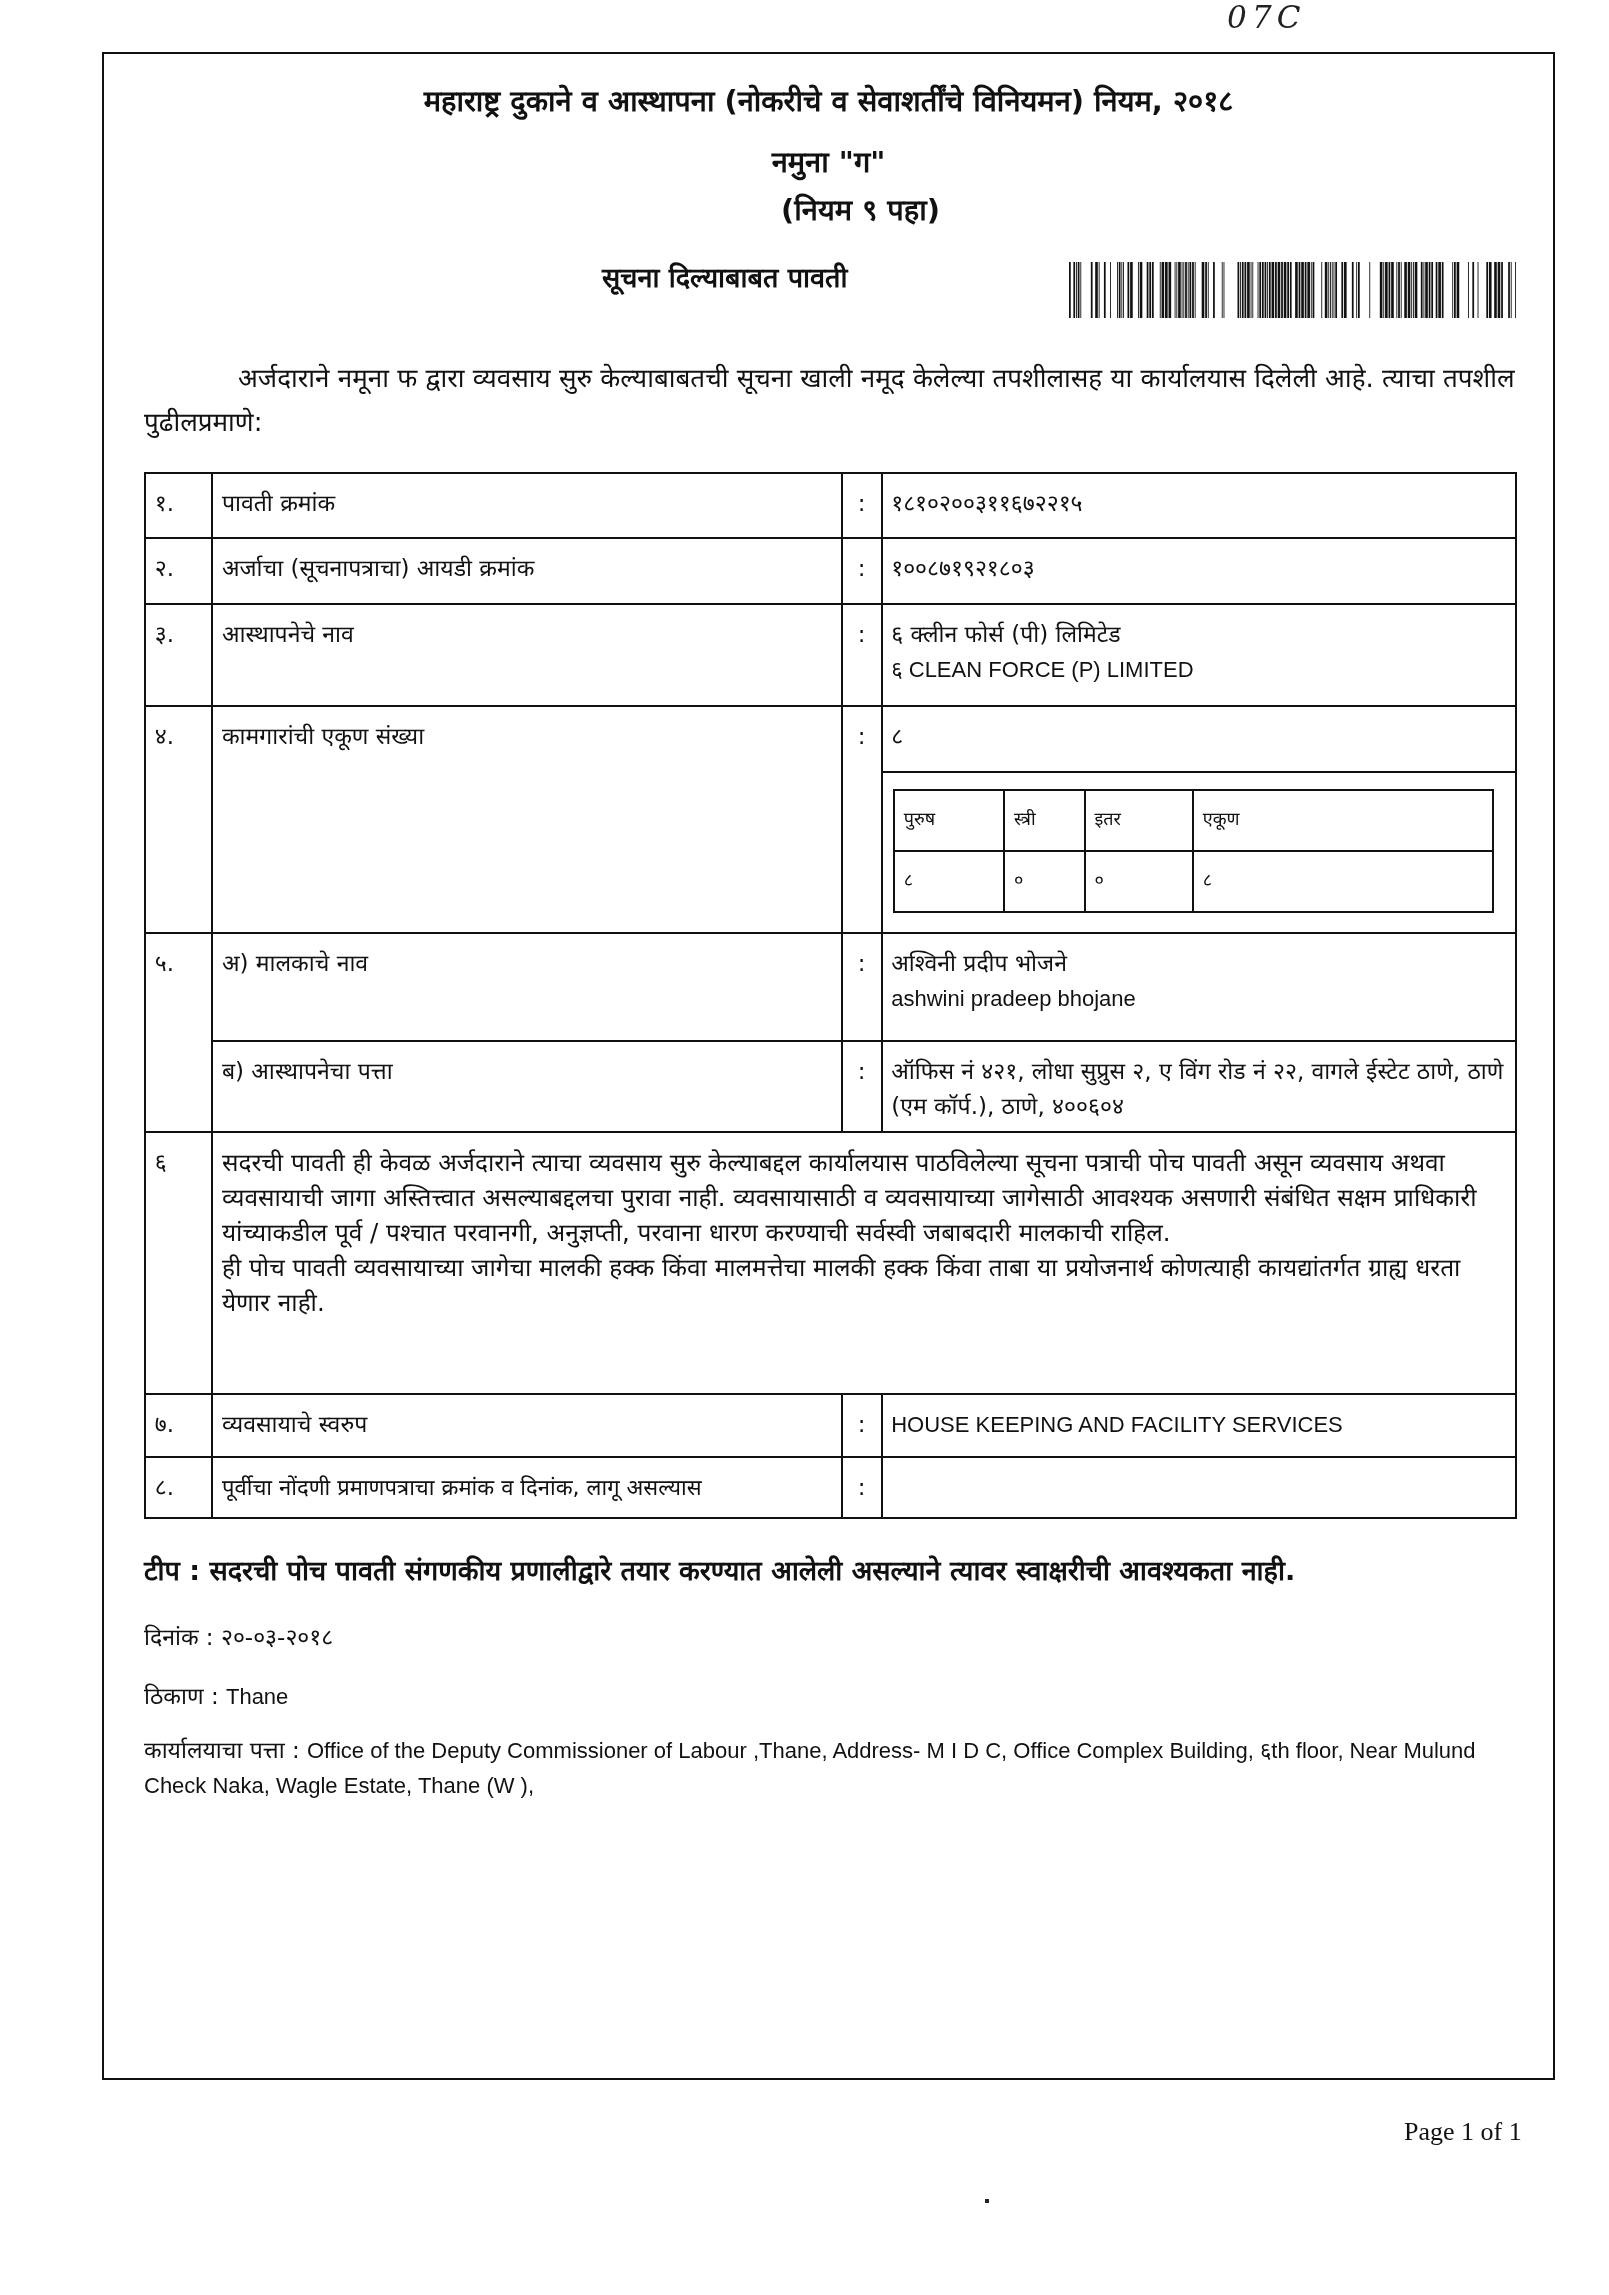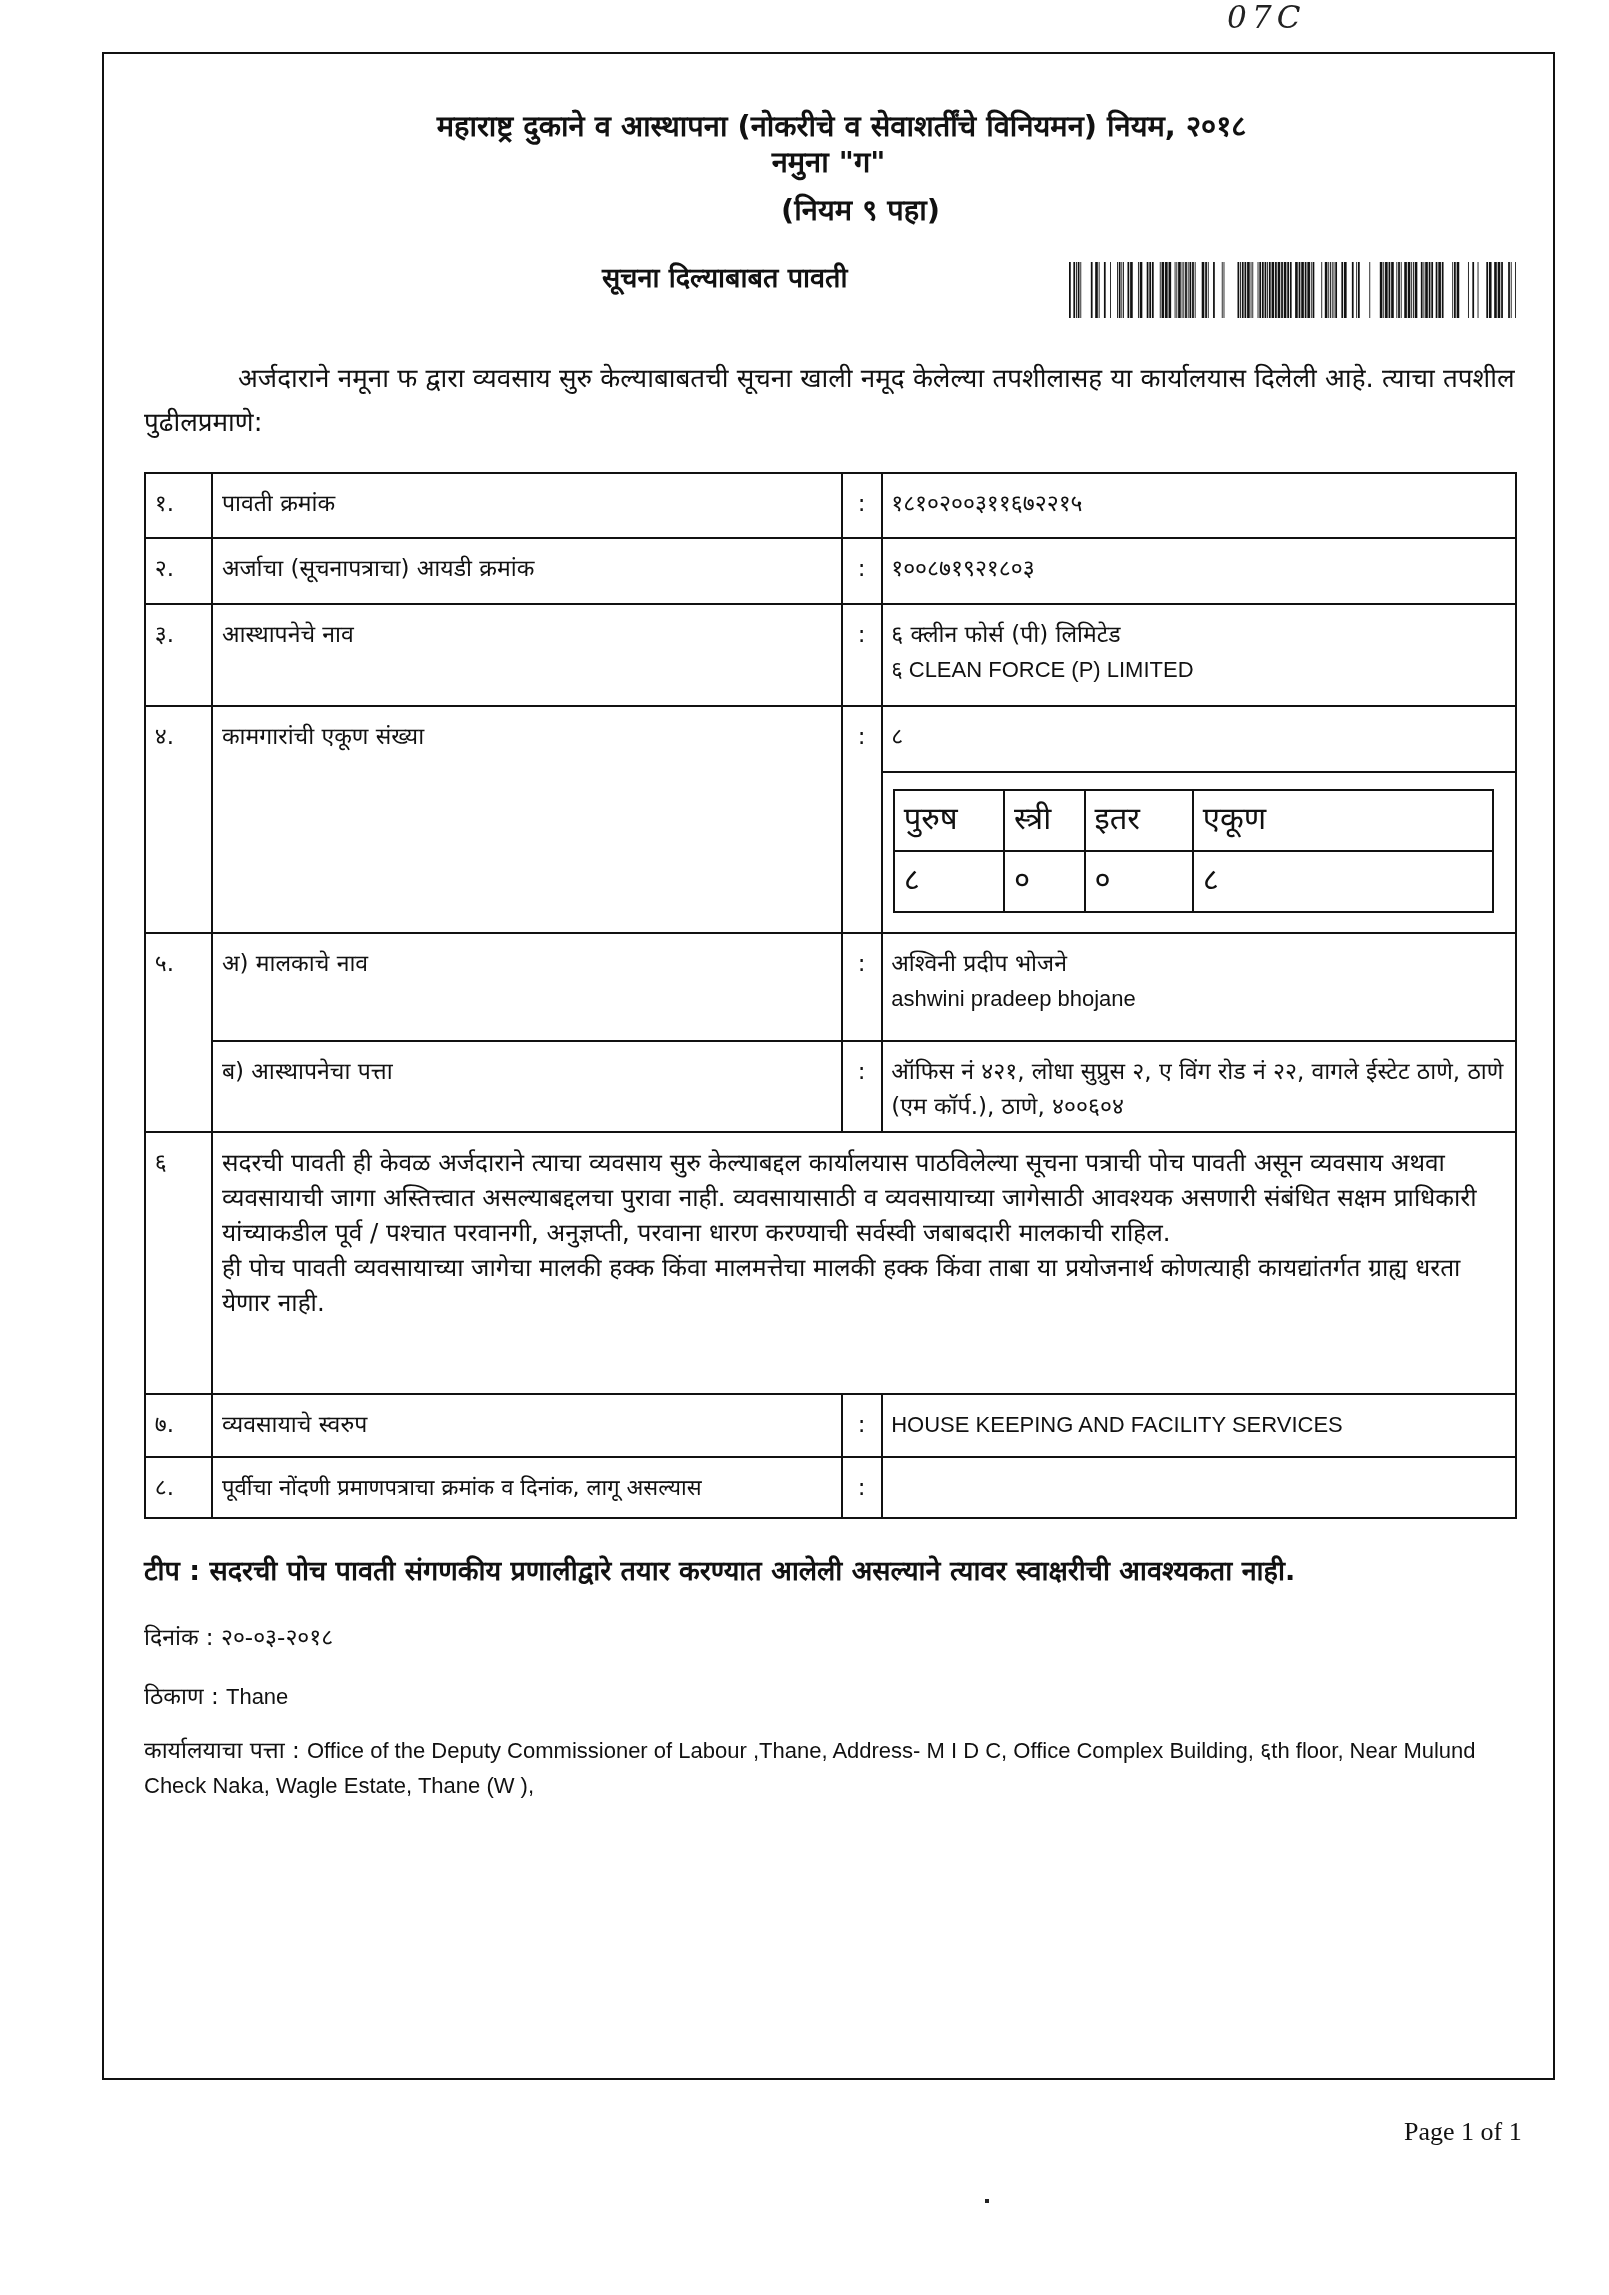--- a/index.html
+++ b/index.html
@@ -4,39 +4,39 @@
   <style>
     html, body { margin: 0; padding: 0; background: #ffffff; }
     body { width: 1609px; height: 2295px; position: relative; overflow: hidden;
            font-family: "DejaVu Sans", sans-serif; color: #111; }
     .abs { position: absolute; }
     .handwritten { left: 1227px; top: 0px; font-family: "DejaVu Serif", serif; font-size: 31px;
                    font-style: italic; color: #222; letter-spacing: 5.2px; line-height: 35px; text-align: center; }
     .outer-border { left: 102px; top: 52px; width: 1453px; height: 2028px; border: 2.6px solid #111;
                     box-sizing: border-box; }
     .h1 { left: 102px; width: 1453px; text-align: center; font-weight: bold; }
-    .title1 { top: 105px; font-size: 29px; padding-left: 13px; }
+    .title1 { top: 80px; font-size: 29px; }
     .title2 { top: 141px; font-size: 29px; }
     .title3 { top: 189px; font-size: 29px; margin-left: 32px; }
     .receipt-title { left: 602px; top: 258px; font-size: 27px; font-weight: bold; }
     .barcode { left: 1069px; top: 262px; width: 447px; height: 56px; }
     .intro { left: 144px; top: 356px; width: 1375px; font-size: 26px; line-height: 44px;
              text-indent: 94px; }
     table.main { position: absolute; left: 144px; top: 472px; width: 1373px; border-collapse: collapse;
                  font-size: 23px; }
     table.main td { border: 2.6px solid #111; vertical-align: top; padding: 12.2px 8.7px 7px 8.7px;
                     line-height: 35px; }
     td.num { width: 49px; padding-left: 12.2px; }
     td.label { width: 615px; }
     td.colon { width: 21px; text-align: center; padding-left: 5.2px; padding-right: 5.2px; }
     td.value { }
     td.value.split { padding: 0; }
     .split-top { padding: 12.2px 8.7px 7px 8.7px; height: 45px; border-bottom: 2.6px solid #111; }
     .split-bottom { padding: 15.7px 21px 12.2px 10.5px; }
-    table.workers { border-collapse: collapse; width: 601px; font-size: 31px; }
+    table.workers { border-collapse: collapse; width: 601px; font-size: 18px; }
     table.workers td { border: 2.6px solid #111; padding: 10.5px 8.7px; height: 38px; vertical-align: top; }
     .en { font-family: "Liberation Sans", sans-serif; font-size: 22px; }
     .para { font-size: 24.4px; line-height: 38px; }
     .note { left: 144px; top: 1551px; width: 1397px; font-size: 27px; font-weight: bold; }
     .foot { left: 144px; font-size: 23px; }
     .date { top: 1620px; }
     .place { top: 1679px; }
     .office { top: 1733px; width: 1345px; line-height: 35px; }
     .page-num { left: 1404px; top: 2117px; font-family: "Liberation Serif", serif; font-size: 26px; }
     .dot { left: 985px; top: 2199px; width: 3.5px; height: 3.5px; background: #222; }

